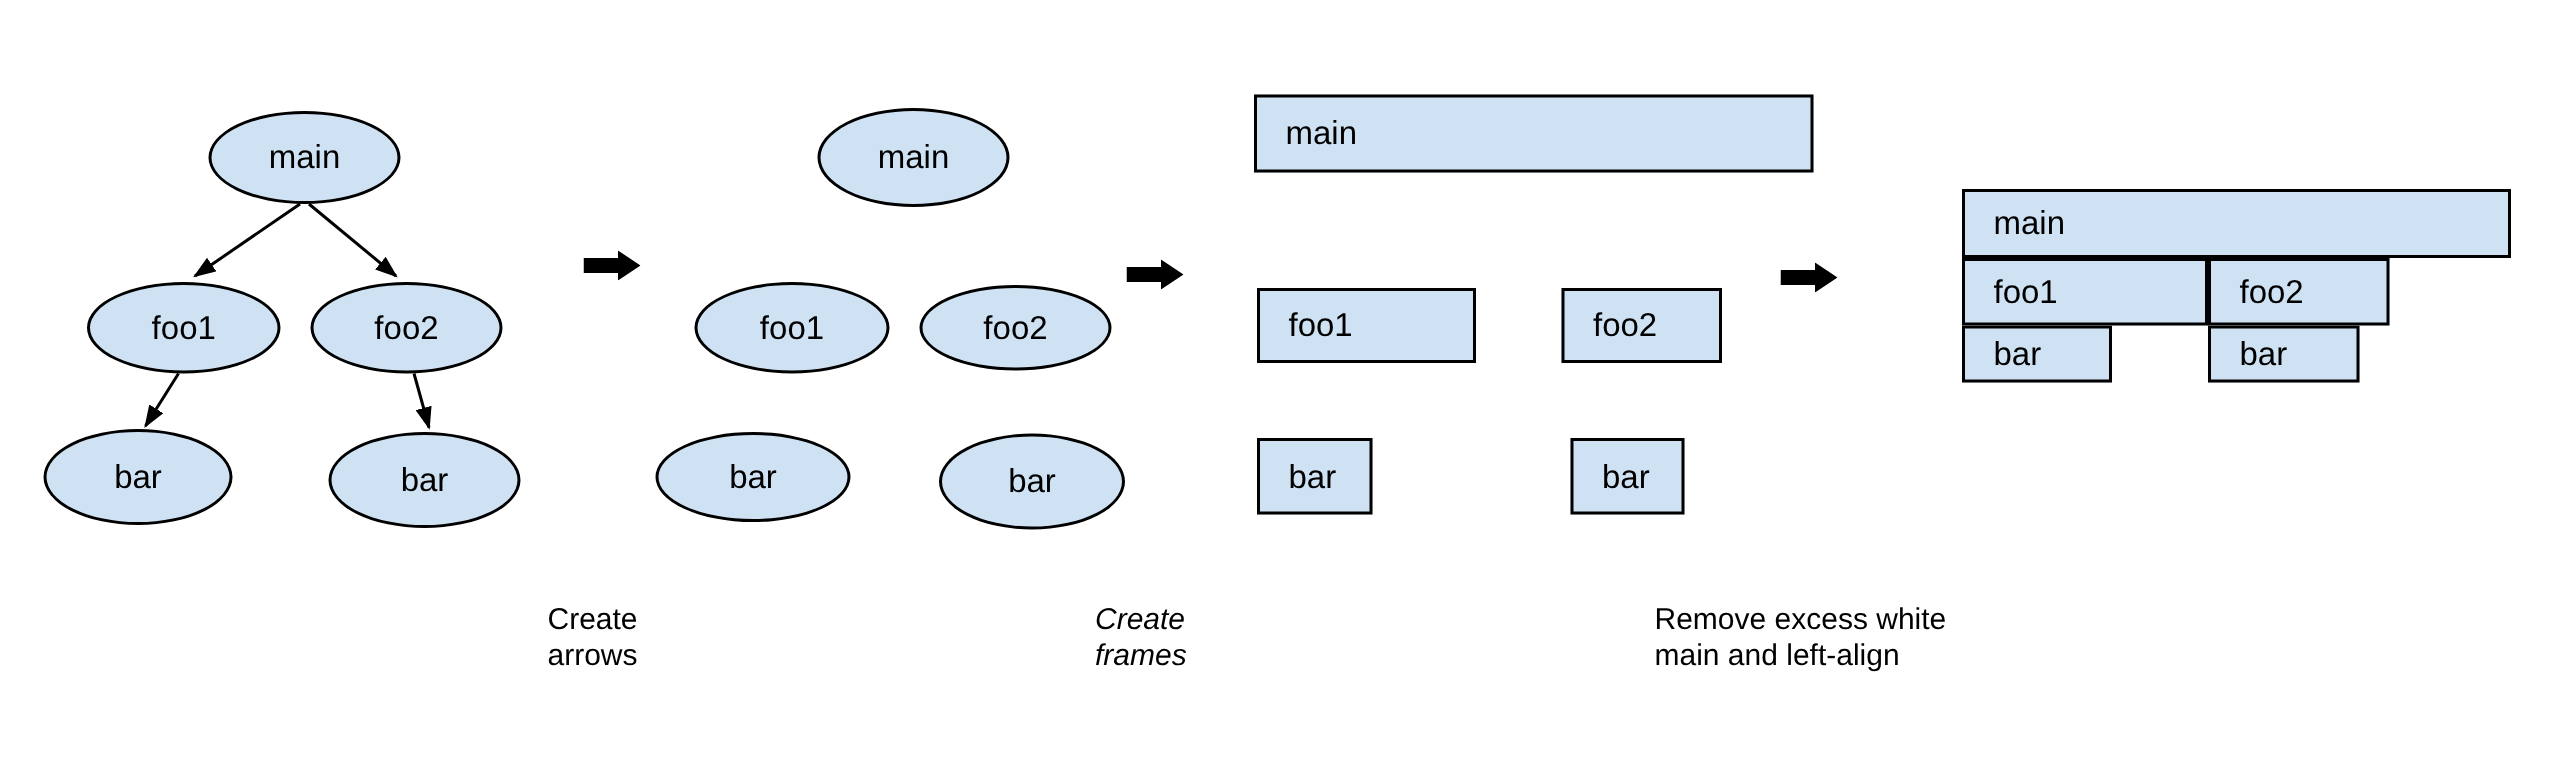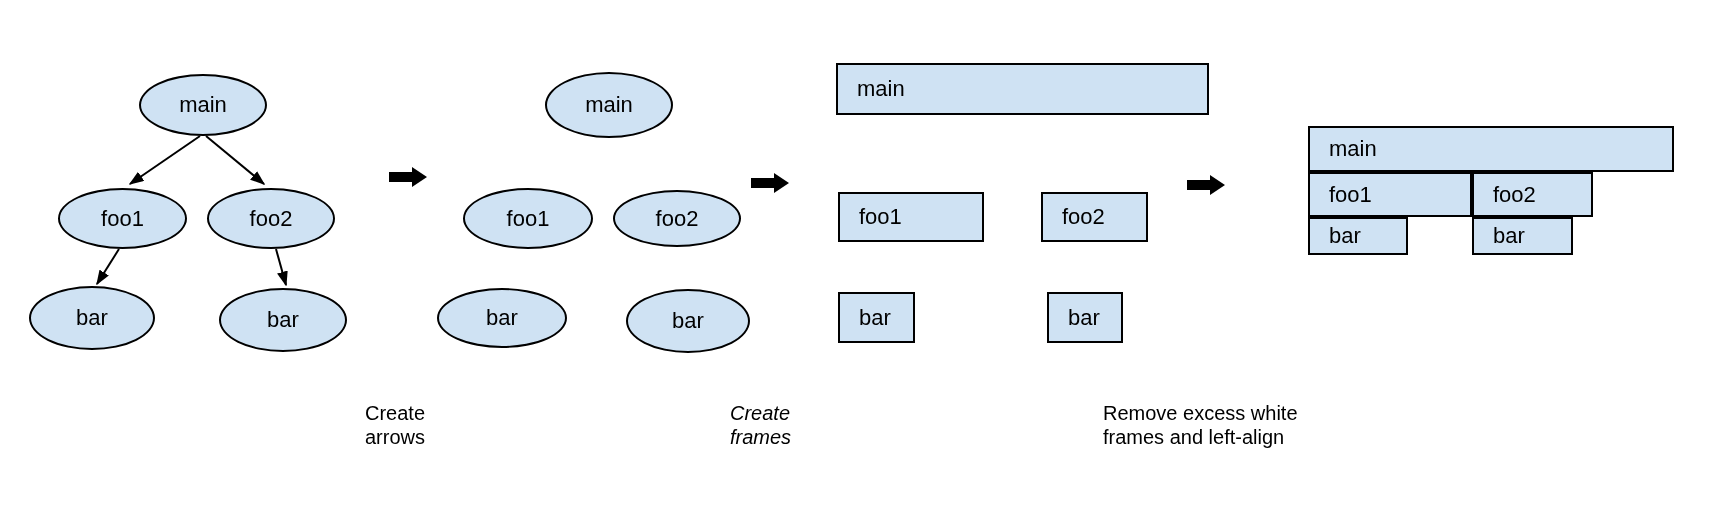--- a/index.html
+++ b/index.html
@@ -162,15 +162,15 @@
   </div>
   <div class="node frame p-s4-bar2">
     <span>bar</span>
   </div>
 
   <div class="caption p-cap1">Create
 arrows</div>
   <div class="caption p-cap2">Create
 frames</div>
   <div class="caption p-cap3">Remove excess white
-frames and left-align</div>
+main and left-align</div>
 
 </div>
 
 </body></html>

